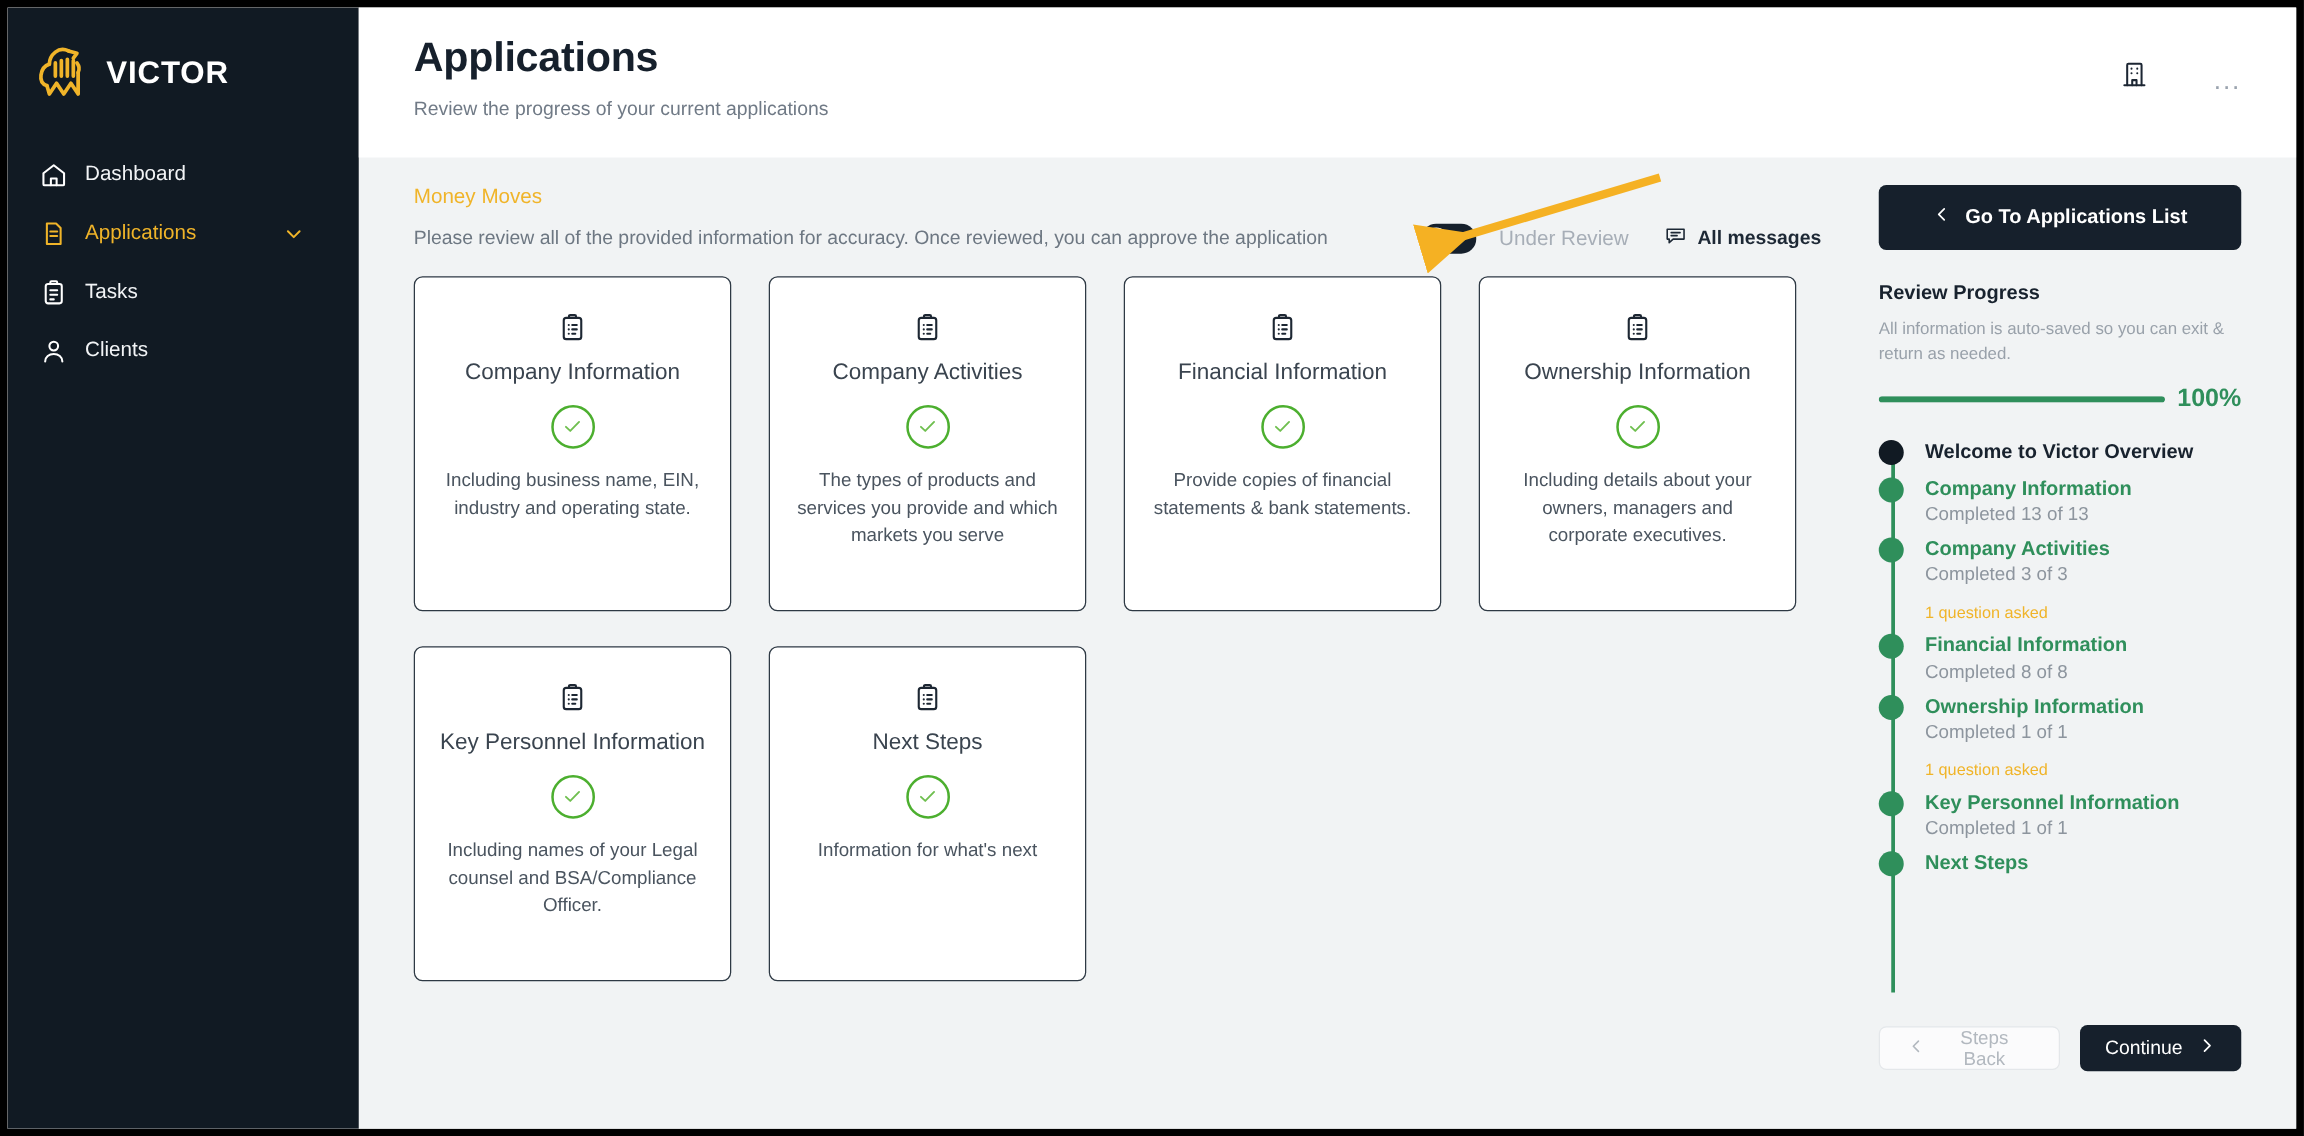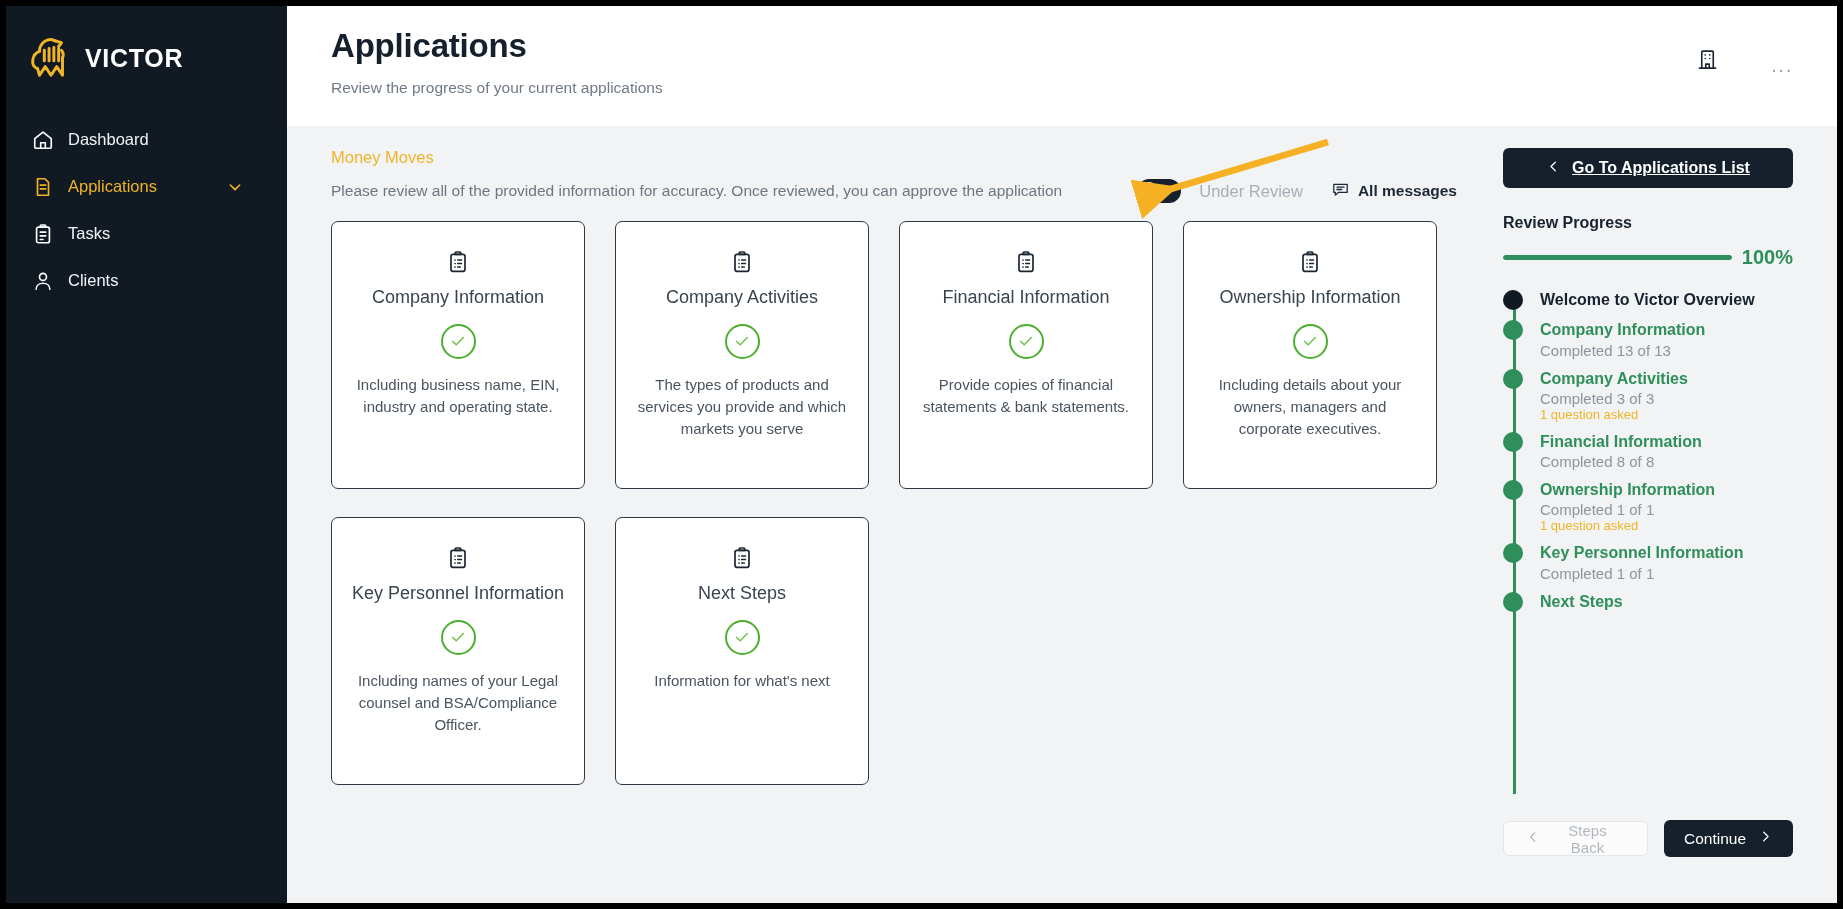--- a/index.html
+++ b/index.html
@@ -216,33 +216,32 @@
   .right-pane {
     width: 352px;
     flex: 0 0 352px;
     padding: 0 44px 0 18px;
     display: flex;
     flex-direction: column;
   }
   .go-list-btn {
     background: #16202c;
     color: #ffffff;
-    height: 40px;
+    height: 52px;
     border-radius: 6px;
     display: flex;
     align-items: center;
     justify-content: center;
     gap: 11px;
     font-size: 16px;
     font-weight: 600;
     cursor: pointer;
     border: none;
     width: 100%;
     font-family: inherit;
-    text-decoration: underline;
   }
   .rp-title {
     margin-top: 26px;
     font-size: 16px;
     font-weight: 700;
     color: #18222e;
   }
   .rp-sub {
     margin-top: 9px;
     font-size: 13.5px;
@@ -306,21 +305,21 @@
   }
   .tl-label.dark { color: #18222e; }
   .tl-meta {
     font-size: 15px;
     color: #8d959e;
     margin-top: 1px;
   }
   .tl-note {
     font-size: 13px;
     color: #f0b429;
-    margin-top: 0;
+    margin-top: 14px;
   }
 
   .footer-btns {
     display: flex;
     gap: 16px;
     justify-content: flex-end;
     padding-bottom: 46px;
     align-items: center;
   }
   .step-back-btn {
@@ -584,20 +583,21 @@
         <button class="go-list-btn">
           <span>
             <svg viewBox="0 0 24 24" width="15" height="15" fill="none" stroke="#ffffff" stroke-width="2.2" stroke-linecap="round" stroke-linejoin="round">
                 <path d="M15 5l-7 7 7 7"></path>
               </svg>
           </span>
           <span>Go To Applications List</span>
         </button>
 
         <div class="rp-title">Review Progress</div>
+        <div class="rp-sub">All information is auto-saved so you can exit &amp; return as needed.</div>
 
         <div class="progress-row">
           <div class="progress-track">
             <div class="progress-fill" id="pfill" style="width: 100%;"></div>
           </div>
           <div class="progress-label">100%</div>
         </div>
 
         <div class="timeline">
           <div class="tl-line"></div>

